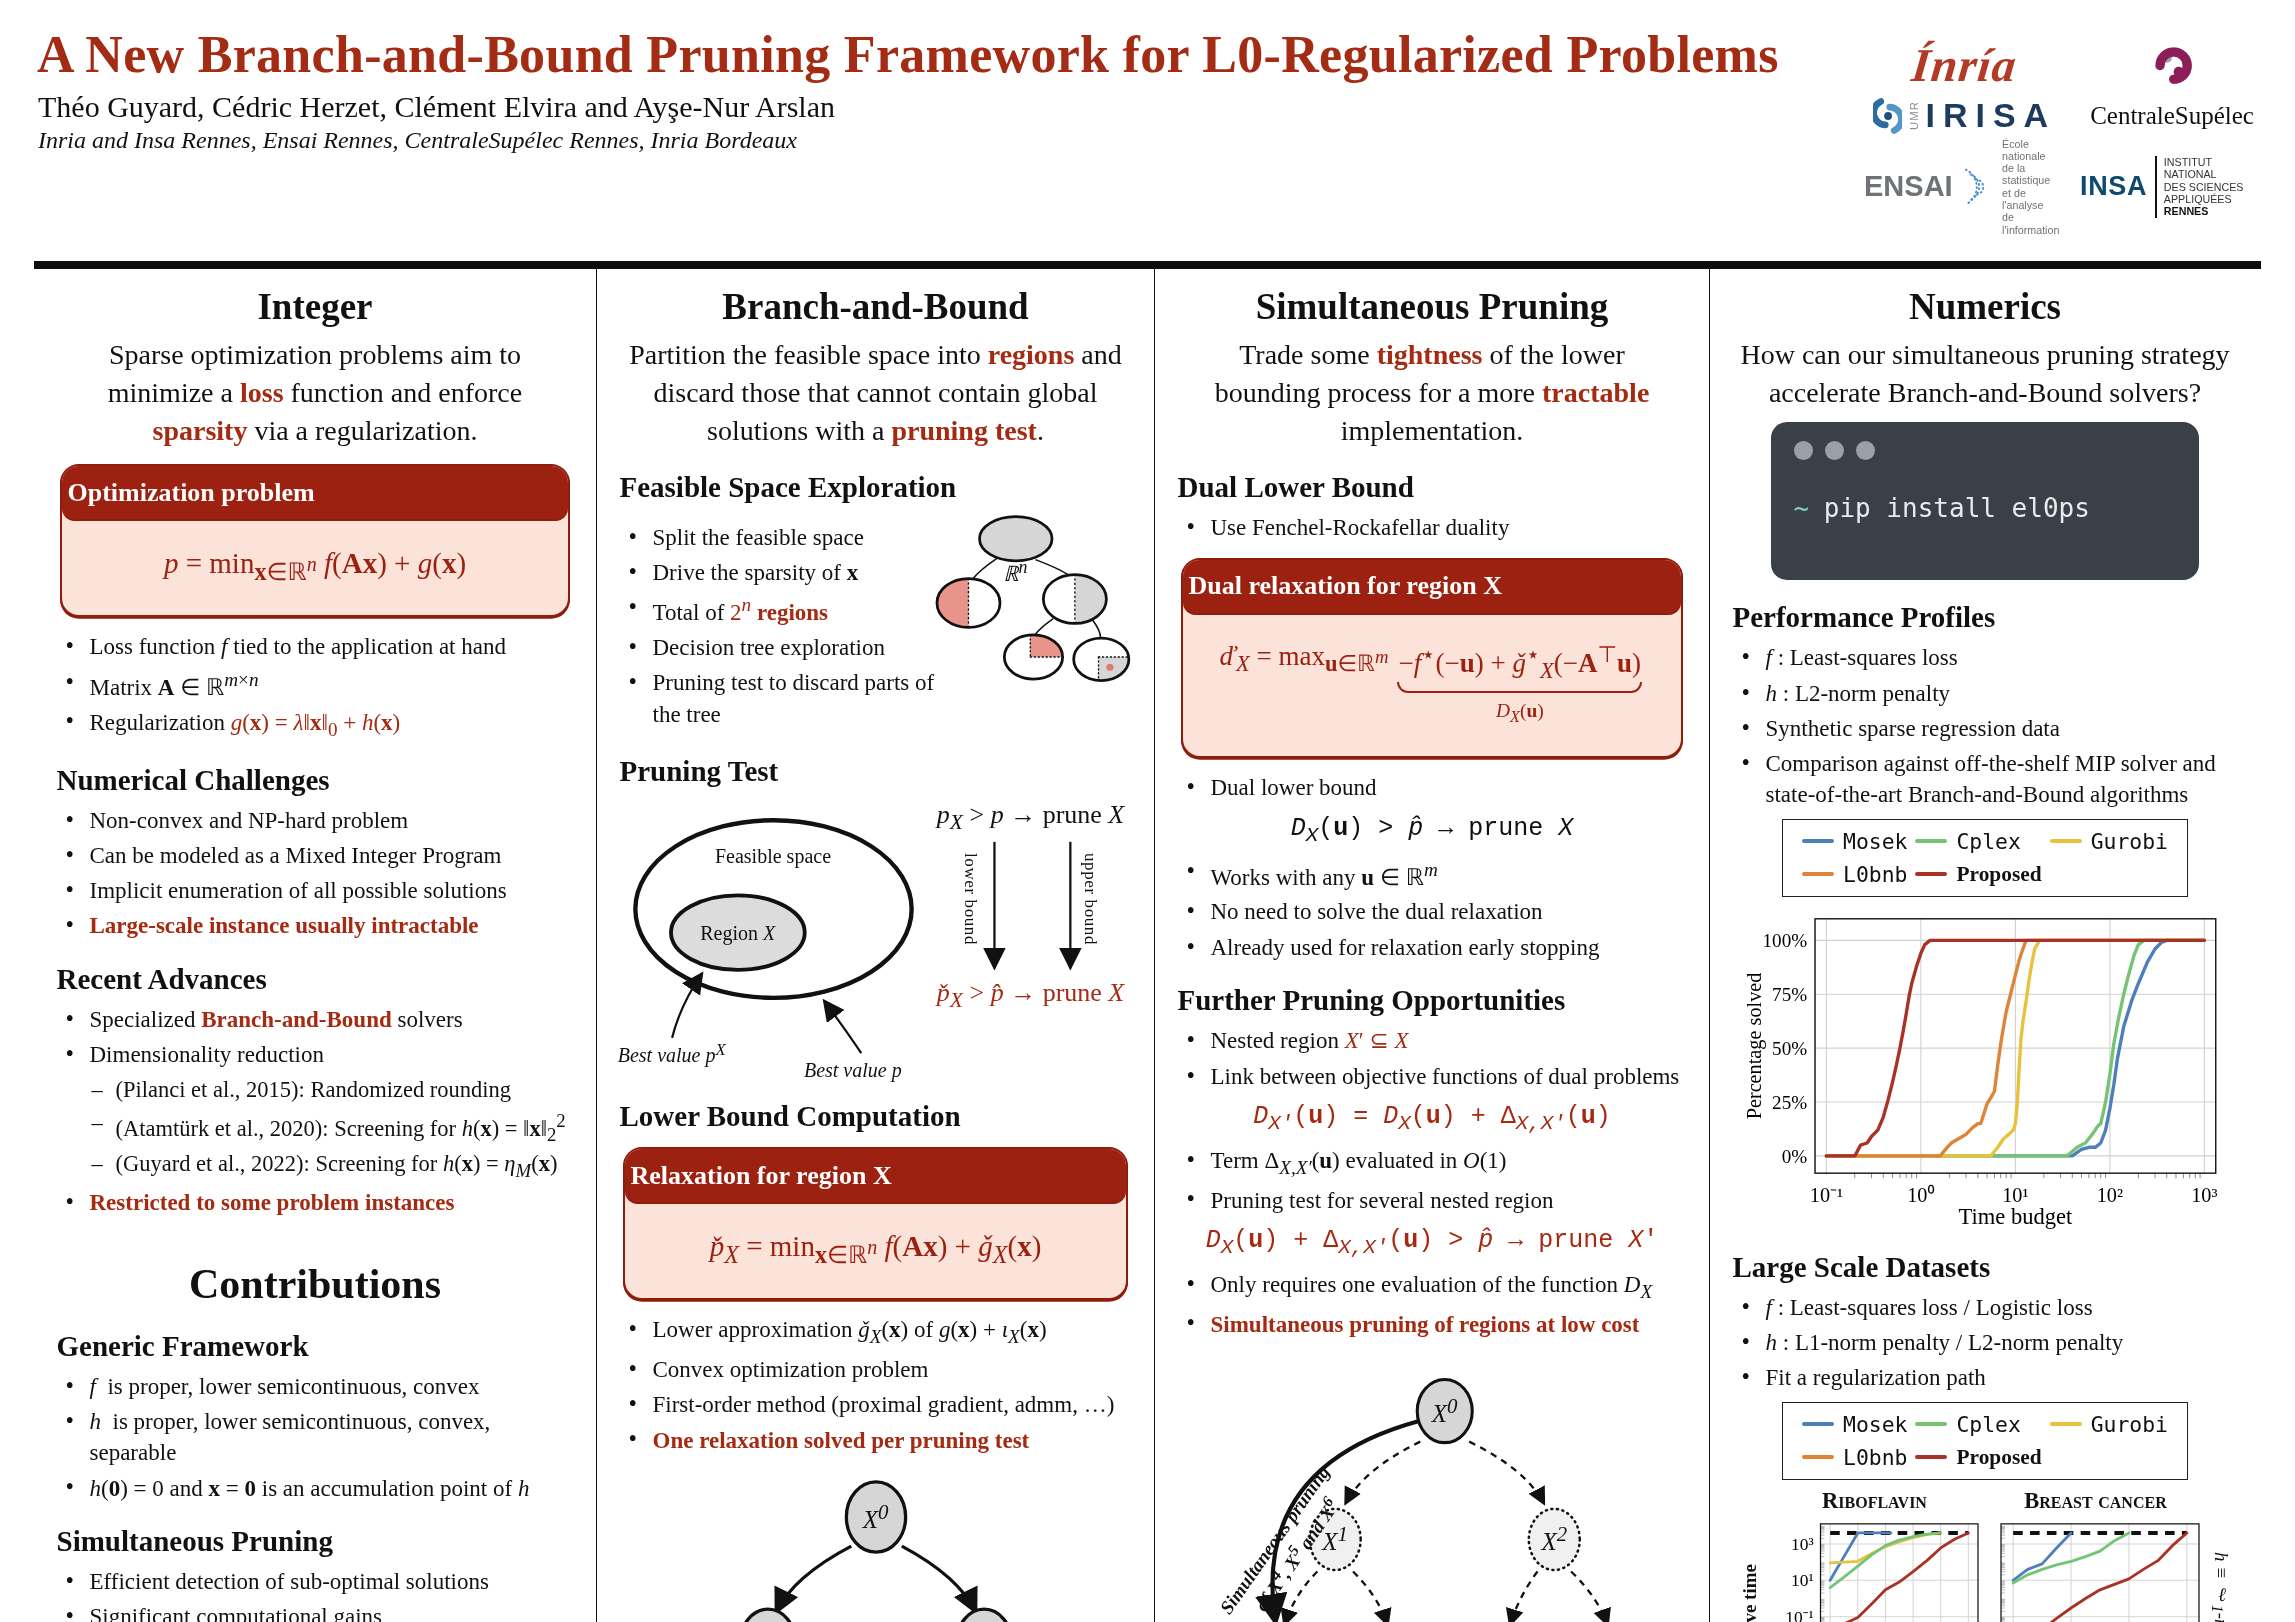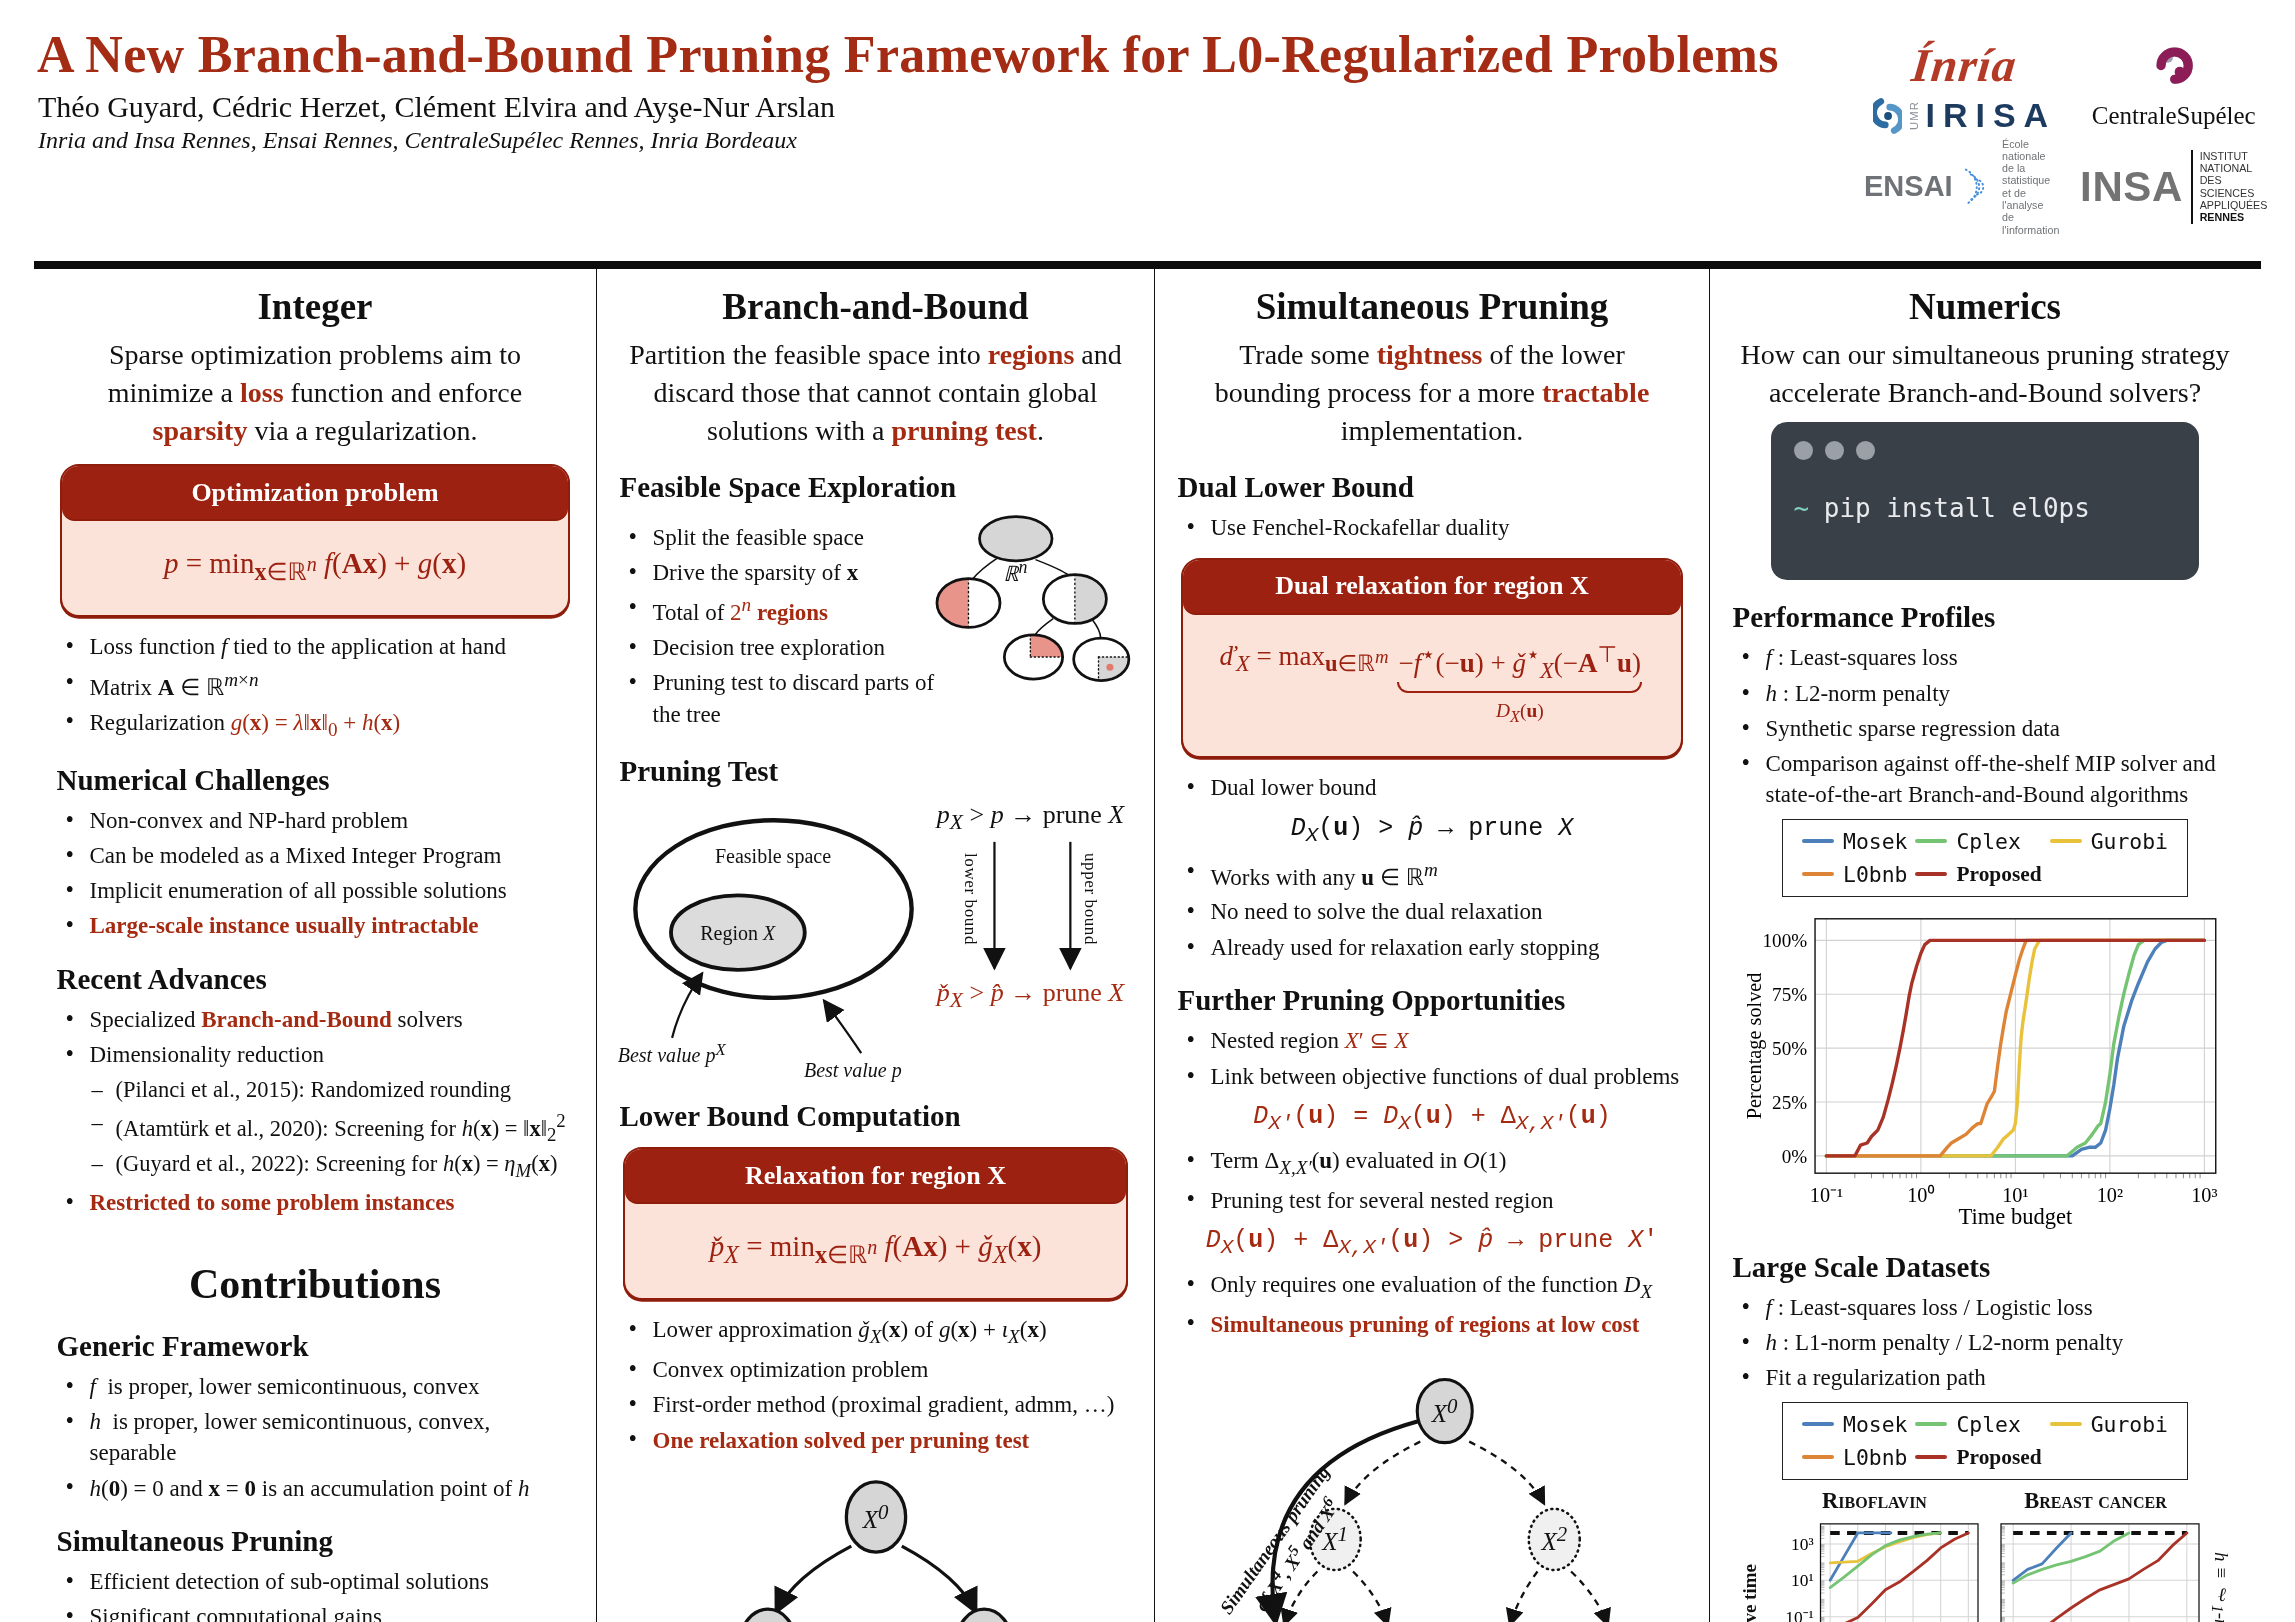--- a/index.html
+++ b/index.html
@@ -17,21 +17,21 @@
   .logo-inria{font-size:47px;font-weight:700;font-style:italic;color:#b23a26;letter-spacing:1.1px;transform:skewX(-6deg);}
   .logo-centrale-icon svg{display:block;}
   .logo-irisa{display:flex;align-items:center;gap:5.6px;}
   .logo-irisa .umr{font-size:11.3px;color:#8a8f98;writing-mode:vertical-rl;transform:rotate(180deg);letter-spacing:1.1px;font-family:"Liberation Sans",sans-serif;}
   .logo-irisa .irisa-word{font-family:"Liberation Sans",sans-serif;font-weight:700;font-size:34px;color:#1d3a5f;letter-spacing:8px;}
   .logo-centrale-text{font-size:25px;color:#111;}
   .logo-ensai{display:flex;align-items:center;gap:6.8px;}
   .logo-ensai .ensai-word{font-family:"Liberation Sans",sans-serif;font-weight:700;font-size:29px;color:#6f7377;}
   .logo-ensai .ensai-sub{font-family:"Liberation Sans",sans-serif;font-size:10.7px;color:#6f7377;line-height:1.15;}
   .logo-insa{display:flex;align-items:center;gap:8px;}
-  .logo-insa .insa-word{font-family:"Liberation Sans",sans-serif;font-weight:900;font-size:42px;color:#737373;letter-spacing:0.6px;text-align:right;}
+  .logo-insa .insa-word{font-family:"Liberation Sans",sans-serif;font-weight:900;font-size:27px;color:#0c4a6e;letter-spacing:0.6px;text-align:right;}
   .logo-insa .insa-side{border-left:2.3px solid #111;padding-left:6.8px;font-family:"Liberation Sans",sans-serif;font-size:10.7px;color:#333;line-height:1.15;}
   .logo-insa .insa-city{font-weight:700;color:#111;}
   #header-rule{height:8px;background:#0c0c0c;margin:14.6px 34px 0 34px;}
 
   
   #cols{display:flex;margin:0 34px;height:1369px;}
   .col{box-sizing:border-box;padding:6.8px 22.5px 0 22.5px;overflow:hidden;}
   #col1{width:563px;border-right:1.7px solid #111;}
   #col2{width:558px;border-right:1.7px solid #111;}
   #col3{width:555px;border-right:1.7px solid #111;}
@@ -41,21 +41,21 @@
   .intro{font-size:28px;text-align:center;line-height:1.35;margin:2.3px 5.6px 5.6px 5.6px;}
   .it{position:relative;padding-left:33px;font-size:23px;line-height:1.36;margin:4px 0;}
   .it::before{content:'•';position:absolute;left:9px;top:-1.1px;font-size:1.05em;}
   .dash{position:relative;padding-left:59px;font-size:22.5px;line-height:1.34;margin:2.8px 0;}
   .dash::before{content:'–';position:absolute;left:35px;}
   .ctr{text-align:center;font-size:25px;margin:10px 0;font-family:Liberation Mono, monospace;}
   .accent{color:#a52a12;}
 
   
   .rbox{border:2.8px solid #8f1d0c;border-radius:19px;background:#fbe3da;margin:14.6px 3.4px;box-shadow:0 1.7px 0 #8f1d0c;overflow:hidden;}
-  .rbox .rbox-head{background:#9c2110;color:#fff;font-weight:700;font-size:26px;text-align:center;padding:11.3px 5.6px;border-radius:14.6px 14.6px 12.4px 12.4px;border-bottom:2.8px solid #8f1d0c;}
+  .rbox .rbox-head{background:#9c2110;color:#fff;font-weight:700;font-size:26px;padding:11.3px 5.6px;border-radius:14.6px 14.6px 12.4px 12.4px;border-bottom:2.8px solid #8f1d0c;}
   .rbox .rbox-body{padding:26px 11.3px 29px 11.3px;text-align:center;font-size:29px;color:#9c2110;}
   .rbox .rbox-body i{font-style:italic;}
 
   
   .ubwrap{display:inline-flex;flex-direction:column;align-items:center;vertical-align:top;}
   .ubtop{position:relative;padding:0 3.4px 2.3px 3.4px;}
   .ubtop::after{content:'';position:absolute;left:2.3px;right:2.3px;bottom:-6.8px;height:9px;border:2.3px solid #9c2110;border-top:none;border-radius:0 0 11.3px 11.3px;}
   .ublabel{margin-top:13.5px;font-size:0.72em;}
 
   

